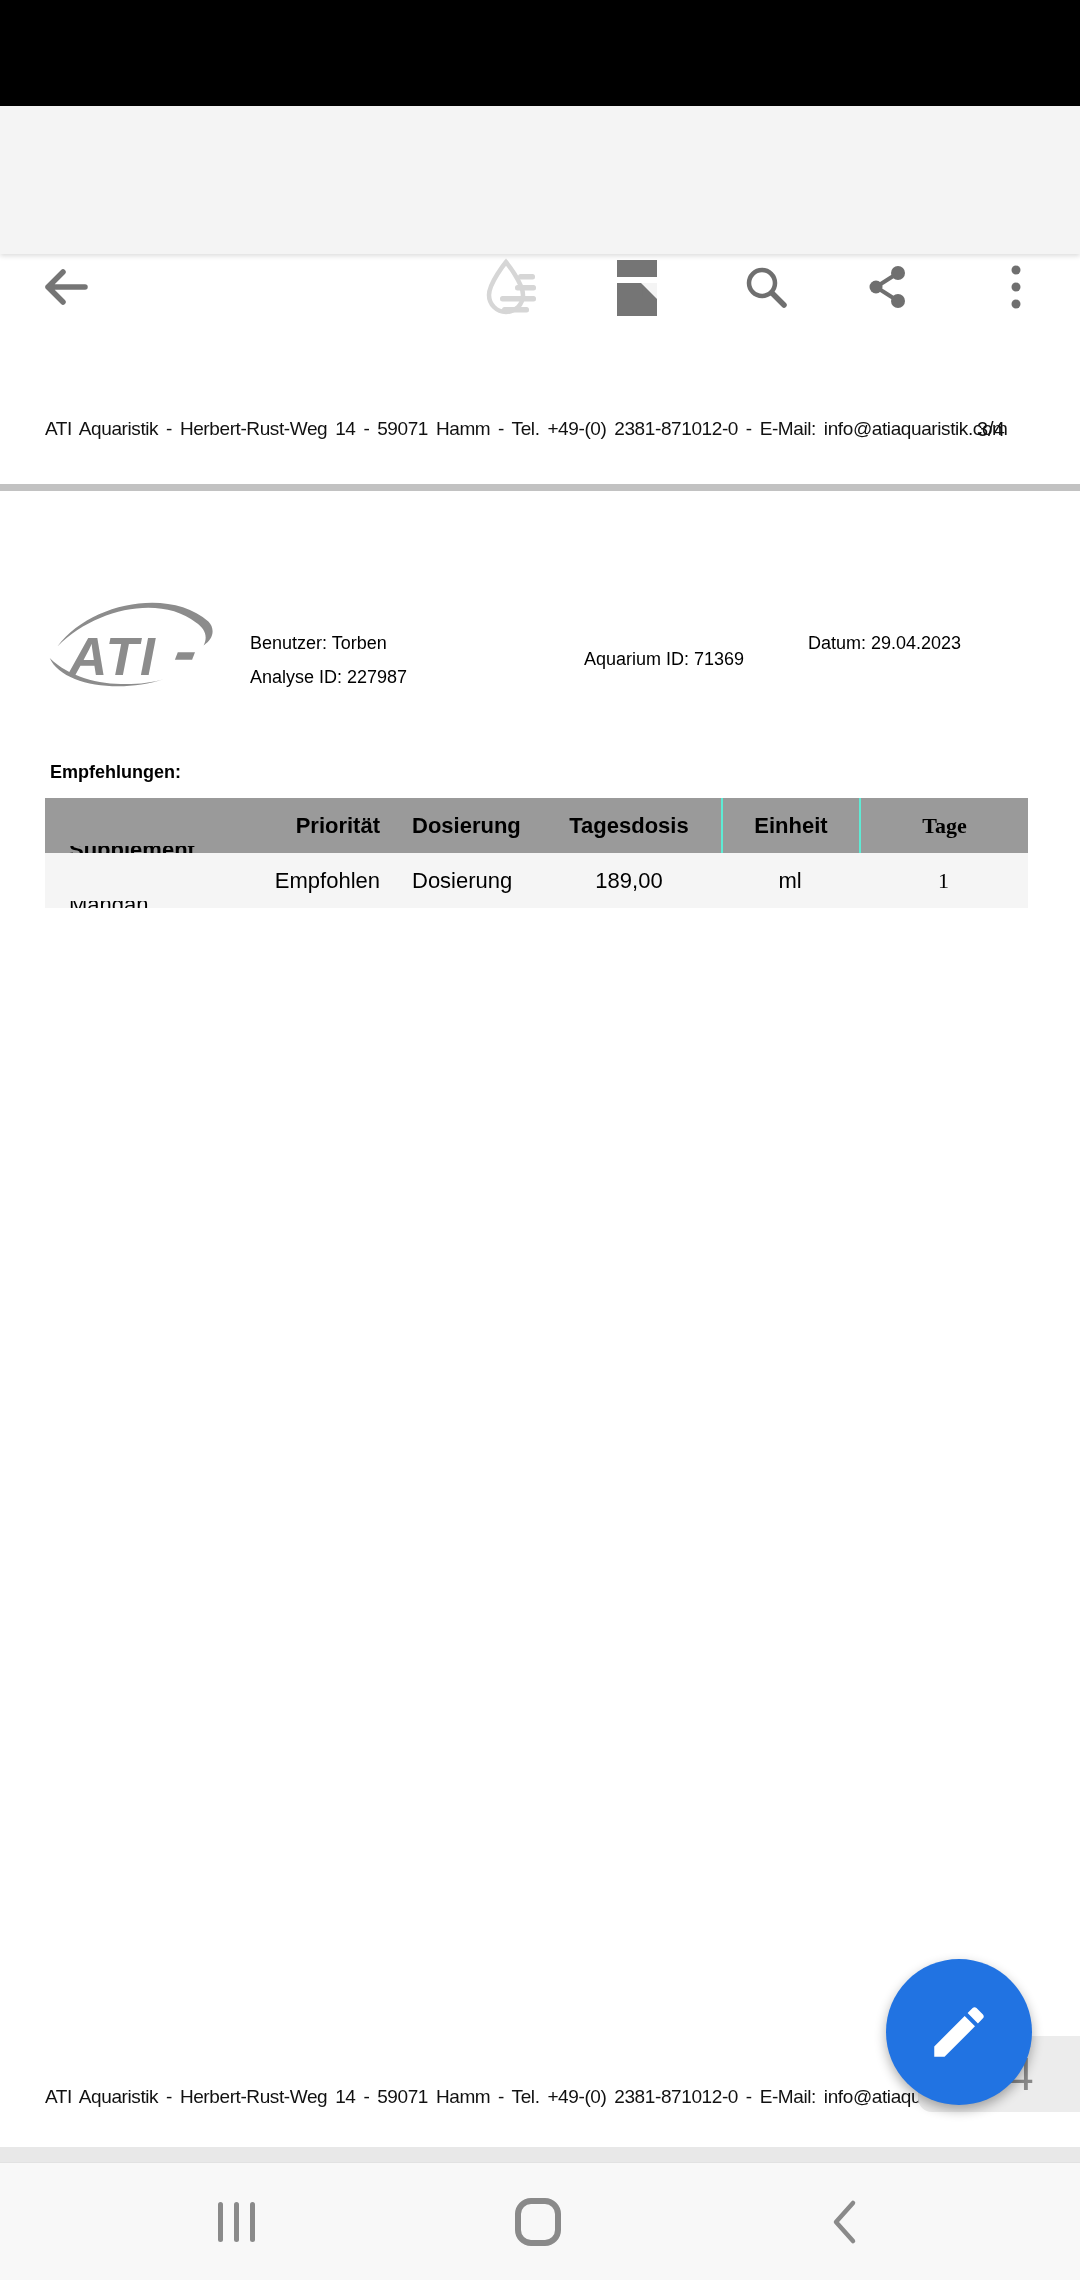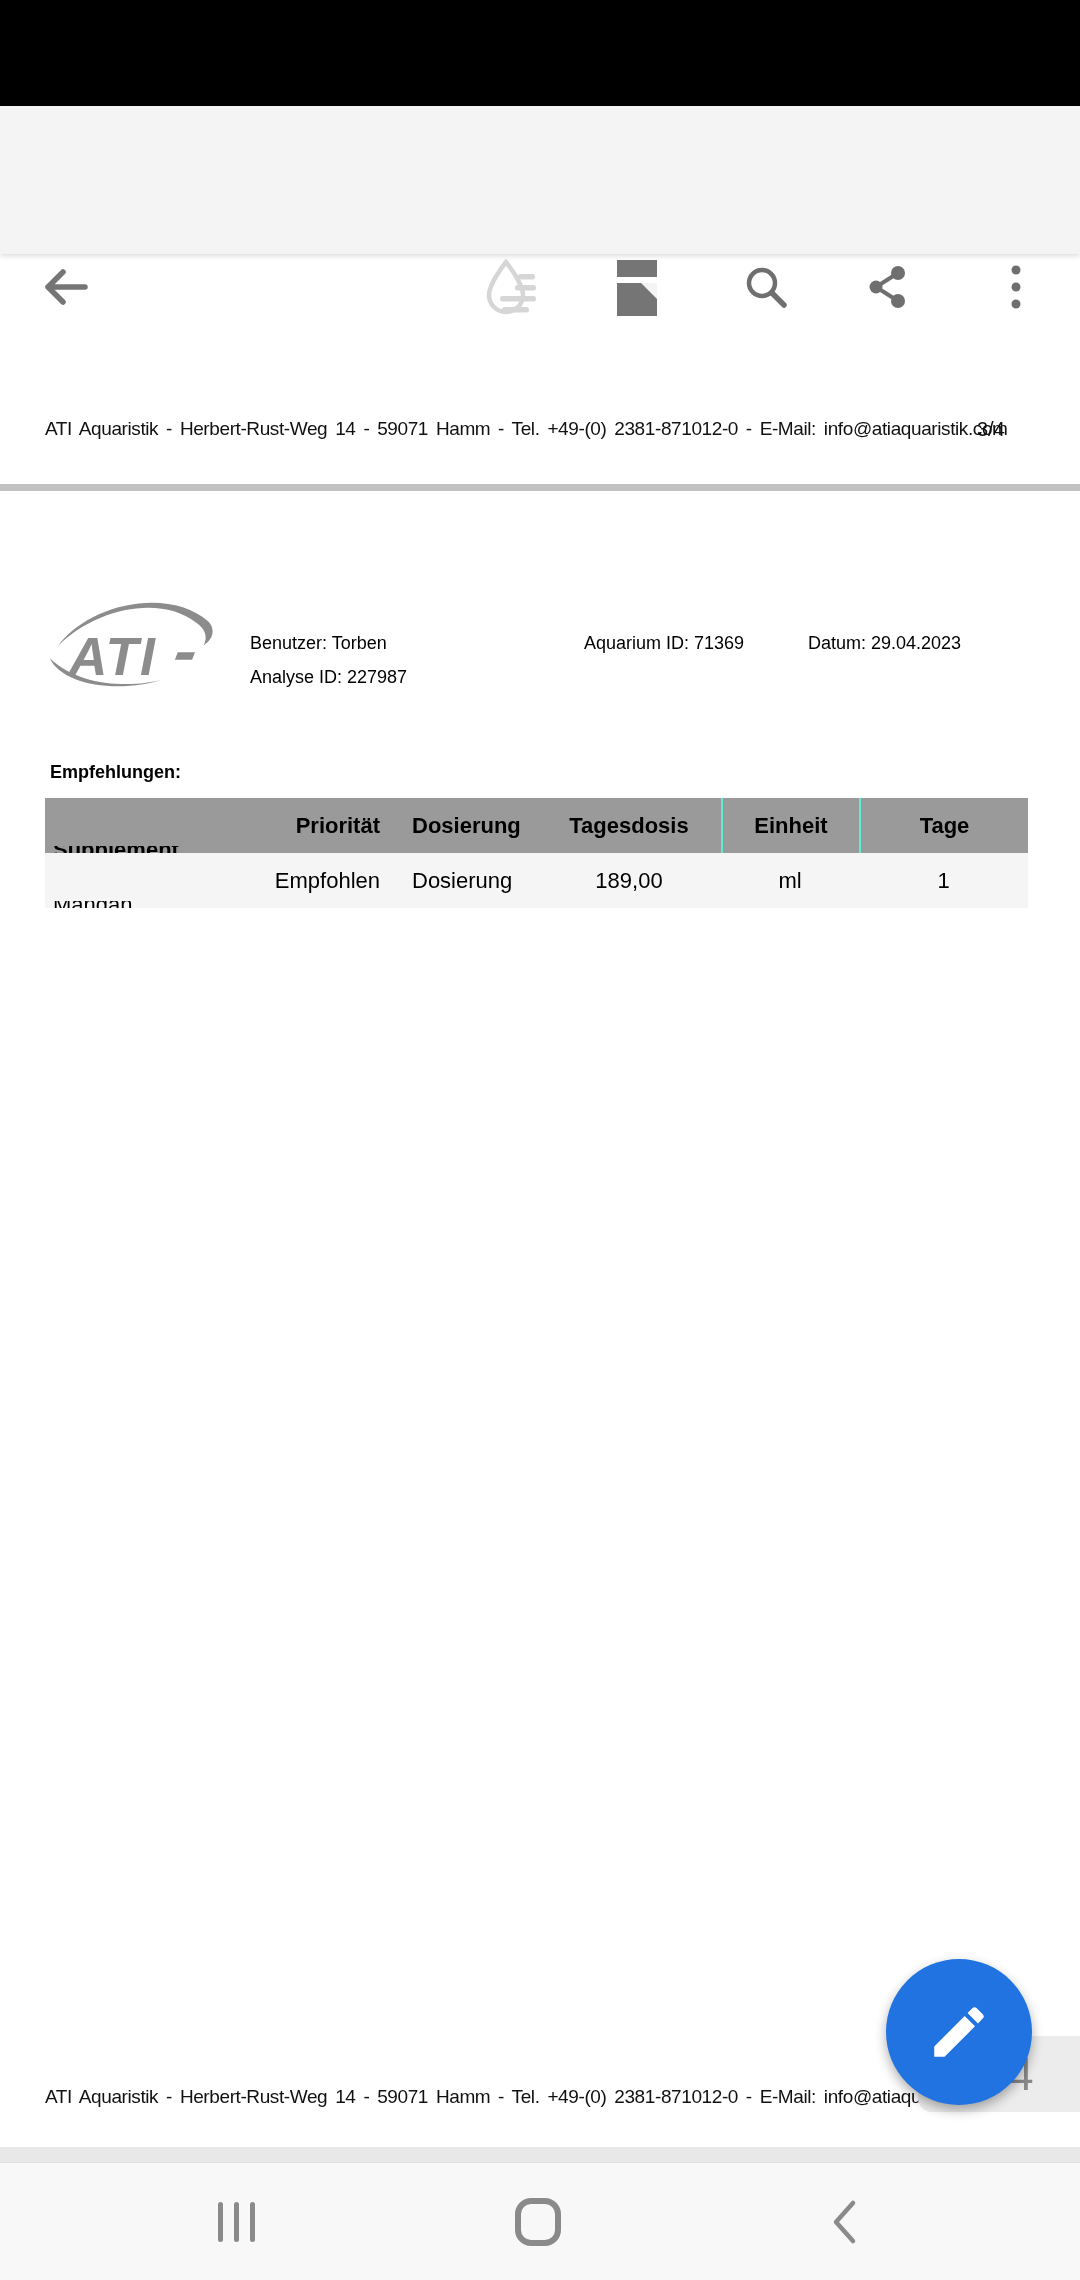--- a/index.html
+++ b/index.html
@@ -30,26 +30,26 @@
   .section-title{font-weight:bold;}
 
   
   .rec-table{left:45px;top:798px;width:983px;}
   .t-row{display:flex;width:983px;height:55px;}
   .t-head{background:#9a9a9a;}
   .t-body{background:#f5f5f5;justify-content:space-between;}
   .t-cell{box-sizing:border-box;display:flex;align-items:center;font-size:22px;color:#000;
           overflow:hidden;white-space:nowrap;}
   .t-head .t-cell{font-weight:bold;}
-  .c0{width:216px;justify-content:flex-start;padding-left:8px;margin-top:48px;}
+  .c0{width:216px;justify-content:flex-start;padding-left:24px;margin-top:48px;}
   .c1{width:133px;justify-content:flex-end;padding-right:14px;}
   .c2{width:143px;justify-content:flex-start;padding-left:18px;}
   .c3{width:184px;justify-content:center;}
   .c4{width:138px;justify-content:center;}
-  .c5{width:169px;justify-content:center;}
+  .c5{width:169px;justify-content:center;font-family:Liberation Serif, serif;}
   .t-head .c4,.t-head .c5{border-left:2px solid #5eead4;}
 
   
   .page-pill{left:918px;top:2036px;width:200px;height:76px;border-radius:14px;background:#ececec;
              display:flex;align-items:center;padding-left:90px;box-sizing:border-box;
              color:#8a8a8a;font-size:46px;z-index:6;}
   .fab{left:886px;top:1959px;width:146px;height:146px;border-radius:50%;background:#2173e2;
        display:flex;align-items:center;justify-content:center;z-index:7;
        box-shadow:0 5px 12px rgba(0,0,0,.32);cursor:pointer;}
 
@@ -122,21 +122,21 @@
 
   <svg class="abs" style="left:44px;top:596px;" width="172" height="97" viewBox="0 0 180 100">
     <path d="M14,52 C48,6 132,-10 172,26 C179,33 178,44 167,51 C172,41 168,33 159,27 C122,-2 54,12 14,52 Z" fill="#8c8c8c"></path>
     <path d="M6,64 C18,92 78,102 126,86 C92,96 36,94 6,64 Z" fill="#8c8c8c"></path>
     <text x="26" y="82" font-family="Liberation Sans, sans-serif" font-size="56" font-style="italic" font-weight="bold" fill="#8c8c8c" letter-spacing="2">ATI</text>
     <polygon points="140,58 158,58 155,66 137,66" fill="#8c8c8c"></polygon>
   </svg>
 
   <div class="abs doc-line" style="left:250px;top:630px;">Benutzer: Torben</div>
   <div class="abs doc-line" style="left:250px;top:664px;">Analyse ID: 227987</div>
-  <div class="abs doc-line" style="left:584px;top:630px;">Aquarium ID: 71369</div>
+  <div class="abs doc-line" style="left:584px;top:646px;">Aquarium ID: 71369</div>
   <div class="abs doc-line" style="left:808px;top:630px;">Datum: 29.04.2023</div>
 
   <div class="abs doc-line section-title" style="left:50px;top:759px;">Empfehlungen:</div>
 
   <div class="abs rec-table">
     <div class="t-row t-head">
       <div class="t-cell c0">Supplement</div>
       <div class="t-cell c1">Priorität</div>
       <div class="t-cell c2">Dosierung</div>
       <div class="t-cell c3">Tagesdosis</div>

